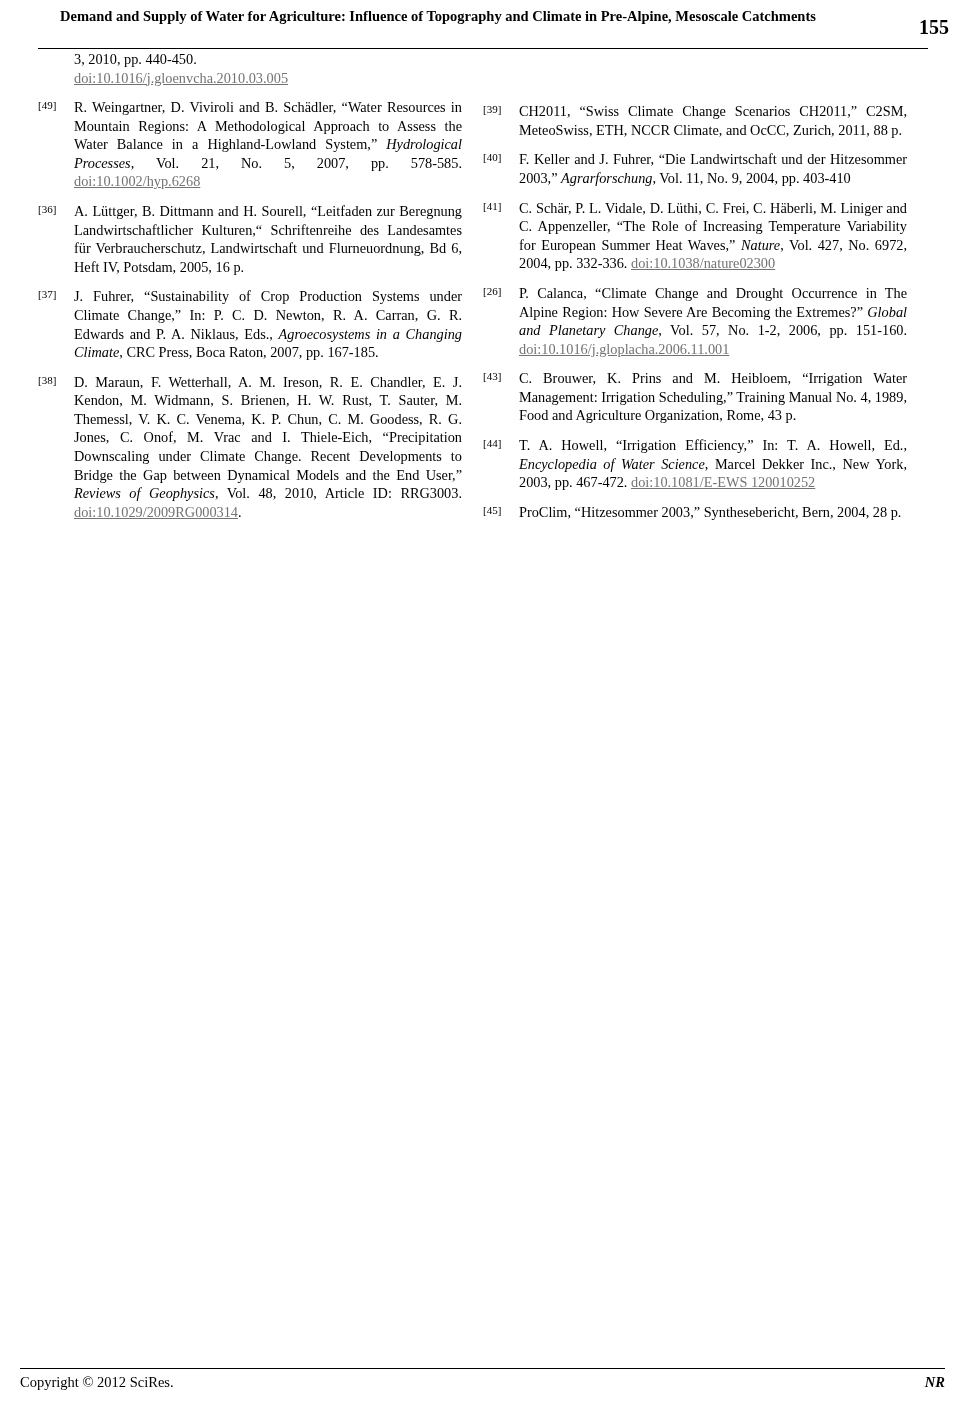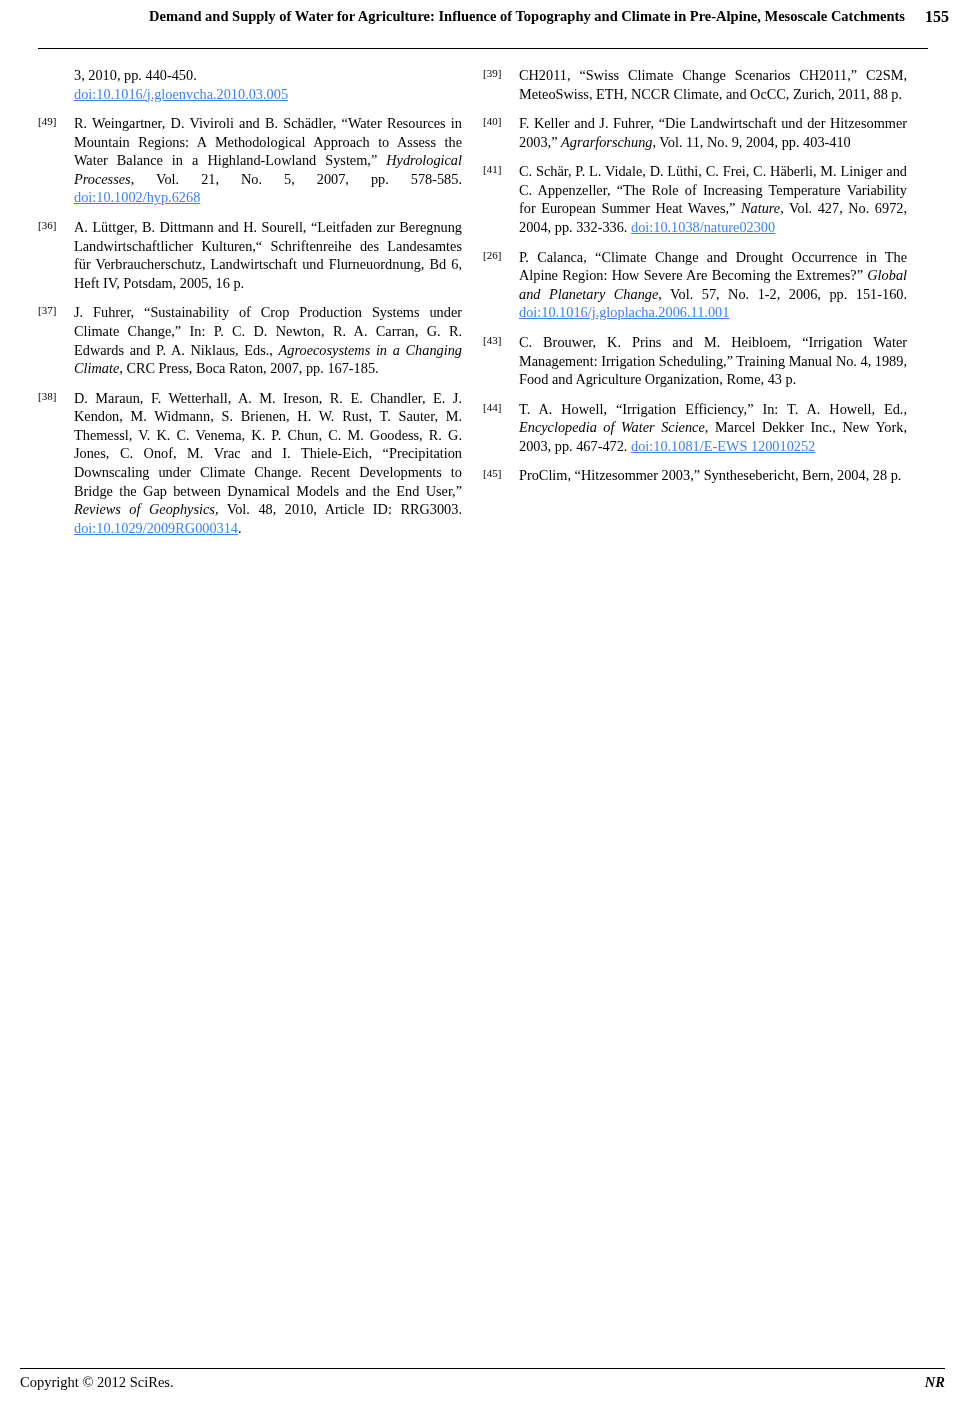--- a/index.html
+++ b/index.html
@@ -22,50 +22,51 @@
   }
   
   .runhead {
     position: absolute;
     top: 0;
     left: 0;
     width: 965px;
     padding-top: 6px;
   }
   .runhead-title {
-    text-align: right;
+    text-align: left;
     font-size: 14.5px;
     font-weight: bold;
     line-height: 1.45;
     padding: 0 60px;
     box-sizing: border-box;
   }
   .runhead-pageno {
     position: absolute;
     right: 16px;
-    top: 8px;
-    font-size: 16px;
+    top: 16px;
+    font-size: 20px;
     font-weight: bold;
   }
   .rule {
     position: absolute;
     left: 38px;
     top: 48px;
     width: 890px;
     height: 1px;
     background: #000000;
   }
   
   .columns {
     position: absolute;
-    top: 66px;
+    top: 50px;
     left: 38px;
     width: 890px;
     display: flex;
     gap: 21px;
+    align-items: flex-end;
   }
   .col {
     width: 424px;
   }
   .ref {
     display: flex;
     margin-bottom: 11px;
   }
   .ref-num {
     width: 36px;
@@ -86,21 +87,21 @@
     line-height: 1.30;
     text-align: justify;
   }
   .first-block {
     margin-left: 36px;
     margin-bottom: 11px;
   }
   i, .it {
   }
   a.doi {
-    color: #3b82f6;
+    color: #737373;
     text-decoration: underline;
   }
   
   .footer-rule {
     position: absolute;
     left: 20px;
     top: 1368px;
     width: 925px;
     height: 1px;
     background: #000000;

